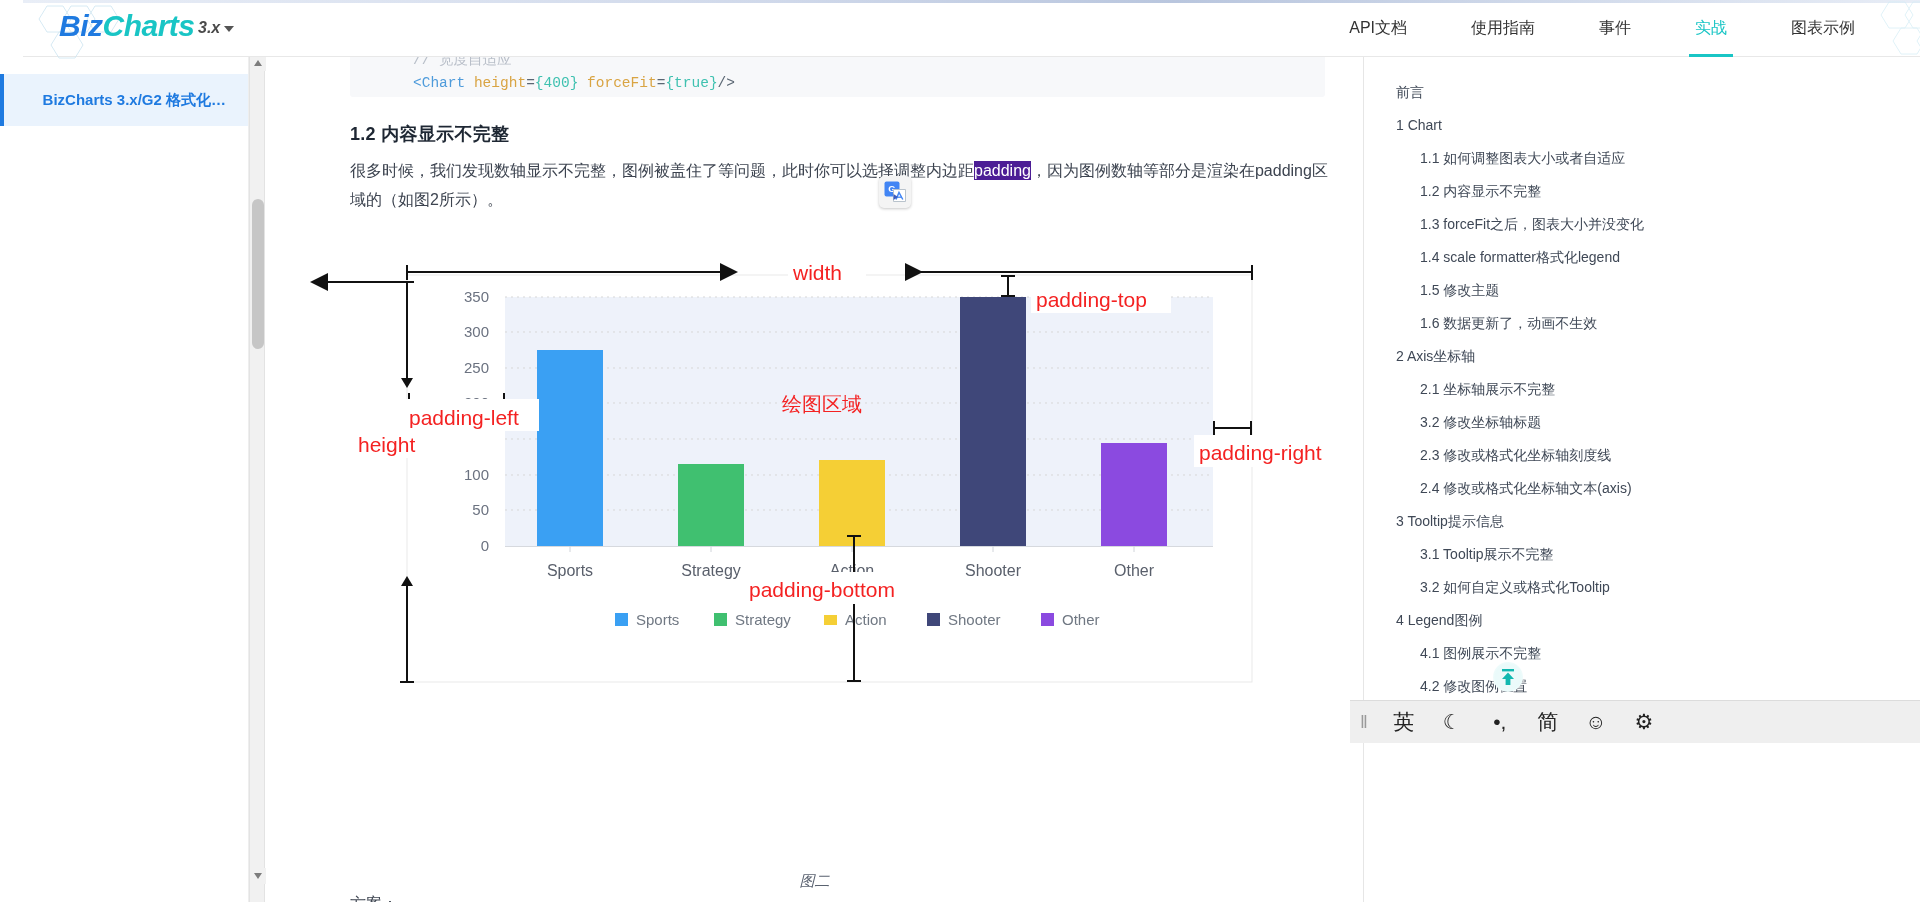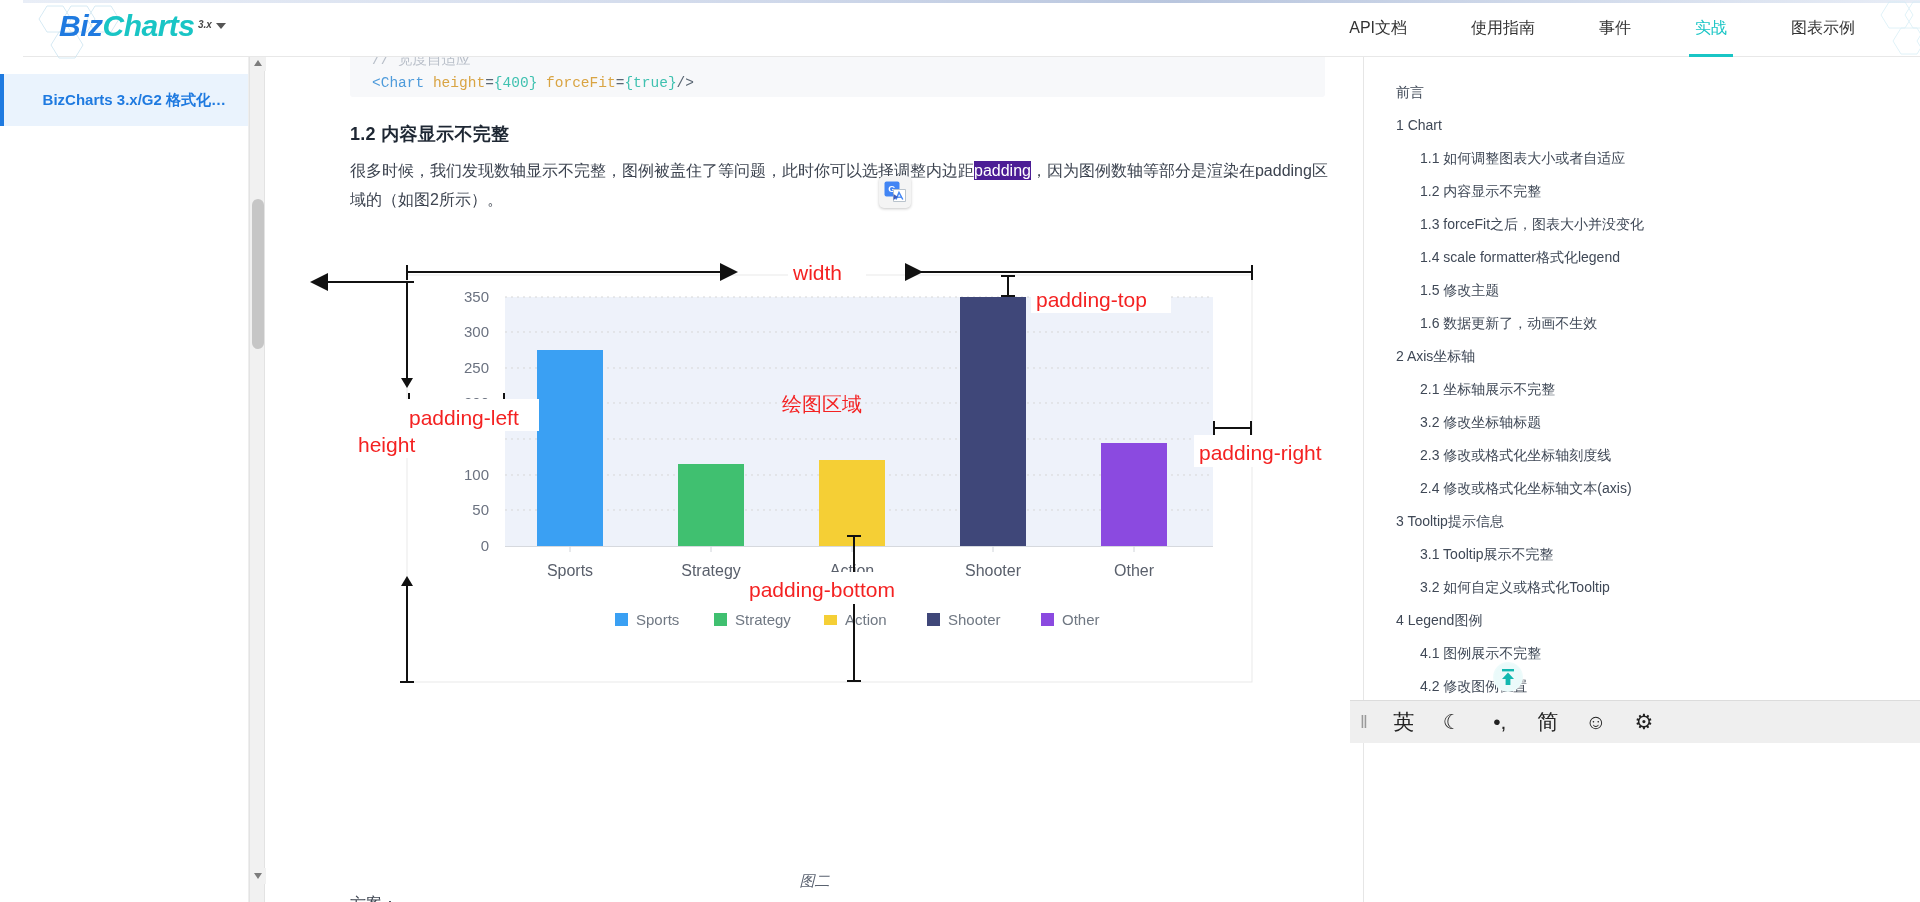--- a/index.html
+++ b/index.html
@@ -26,21 +26,21 @@
   }
   .brand {
     position: absolute; left: 36px; top: 9px;
     font-family: "Liberation Sans", sans-serif;
     font-size: 30px; font-weight: bold; font-style: italic; letter-spacing: -.5px;
   }
   .brand .biz { color: #1f7ae0; }
   .brand .charts { color: #19c5c5; }
   .ver {
     position: absolute; left: 175px; top: 19px;
-    font-size: 10px; font-weight: bold; font-style: italic; color: #4a4a4a;
+    font-size: 16px; font-weight: bold; font-style: italic; color: #4a4a4a;
     display: flex; align-items: center; gap: 4px; cursor: pointer;
   }
   .caret-down {
     width: 0; height: 0; border-left: 5px solid transparent;
     border-right: 5px solid transparent; border-top: 6px solid #555;
     margin-top: 2px;
   }
   .nav { position: absolute; right: 56px; top: 0; height: 57px; display: flex; align-items: stretch; }
   .nav-item {
     padding: 0 32px; display: flex; align-items: center; justify-content: center;
@@ -92,21 +92,21 @@
   .doc {
     position: absolute; left: 266px; top: 49px; width: 1097px; height: 853px;
     background: #fff; overflow: hidden;
   }
   .code-block {
     position: absolute; left: 84px; top: 0px; width: 975px; height: 48px;
     background: #f7f8fa; border-radius: 3px;
     font-family: "Liberation Mono", "DejaVu Sans Mono", monospace;
     font-size: 14.5px; padding: 0 22px; overflow: hidden;
   }
-  .code-line { line-height: 23px; white-space: pre; }
+  .code-line { line-height: 23px; white-space: pre; margin-left: 41px; }
   .cm-comment { color: #b9bfc9; }
   .cm-tag { color: #4e9bdb; }
   .cm-punc { color: #5a6673; }
   .cm-attr { color: #d9a443; }
   .cm-brace { color: #3fc1b0; }
   .cm-num { color: #3fc1b0; }
 
   .h2 {
     position: absolute; left: 84px; top: 73px;
     font-size: 18px; font-weight: bold; color: #1e2733; letter-spacing: .3px;

